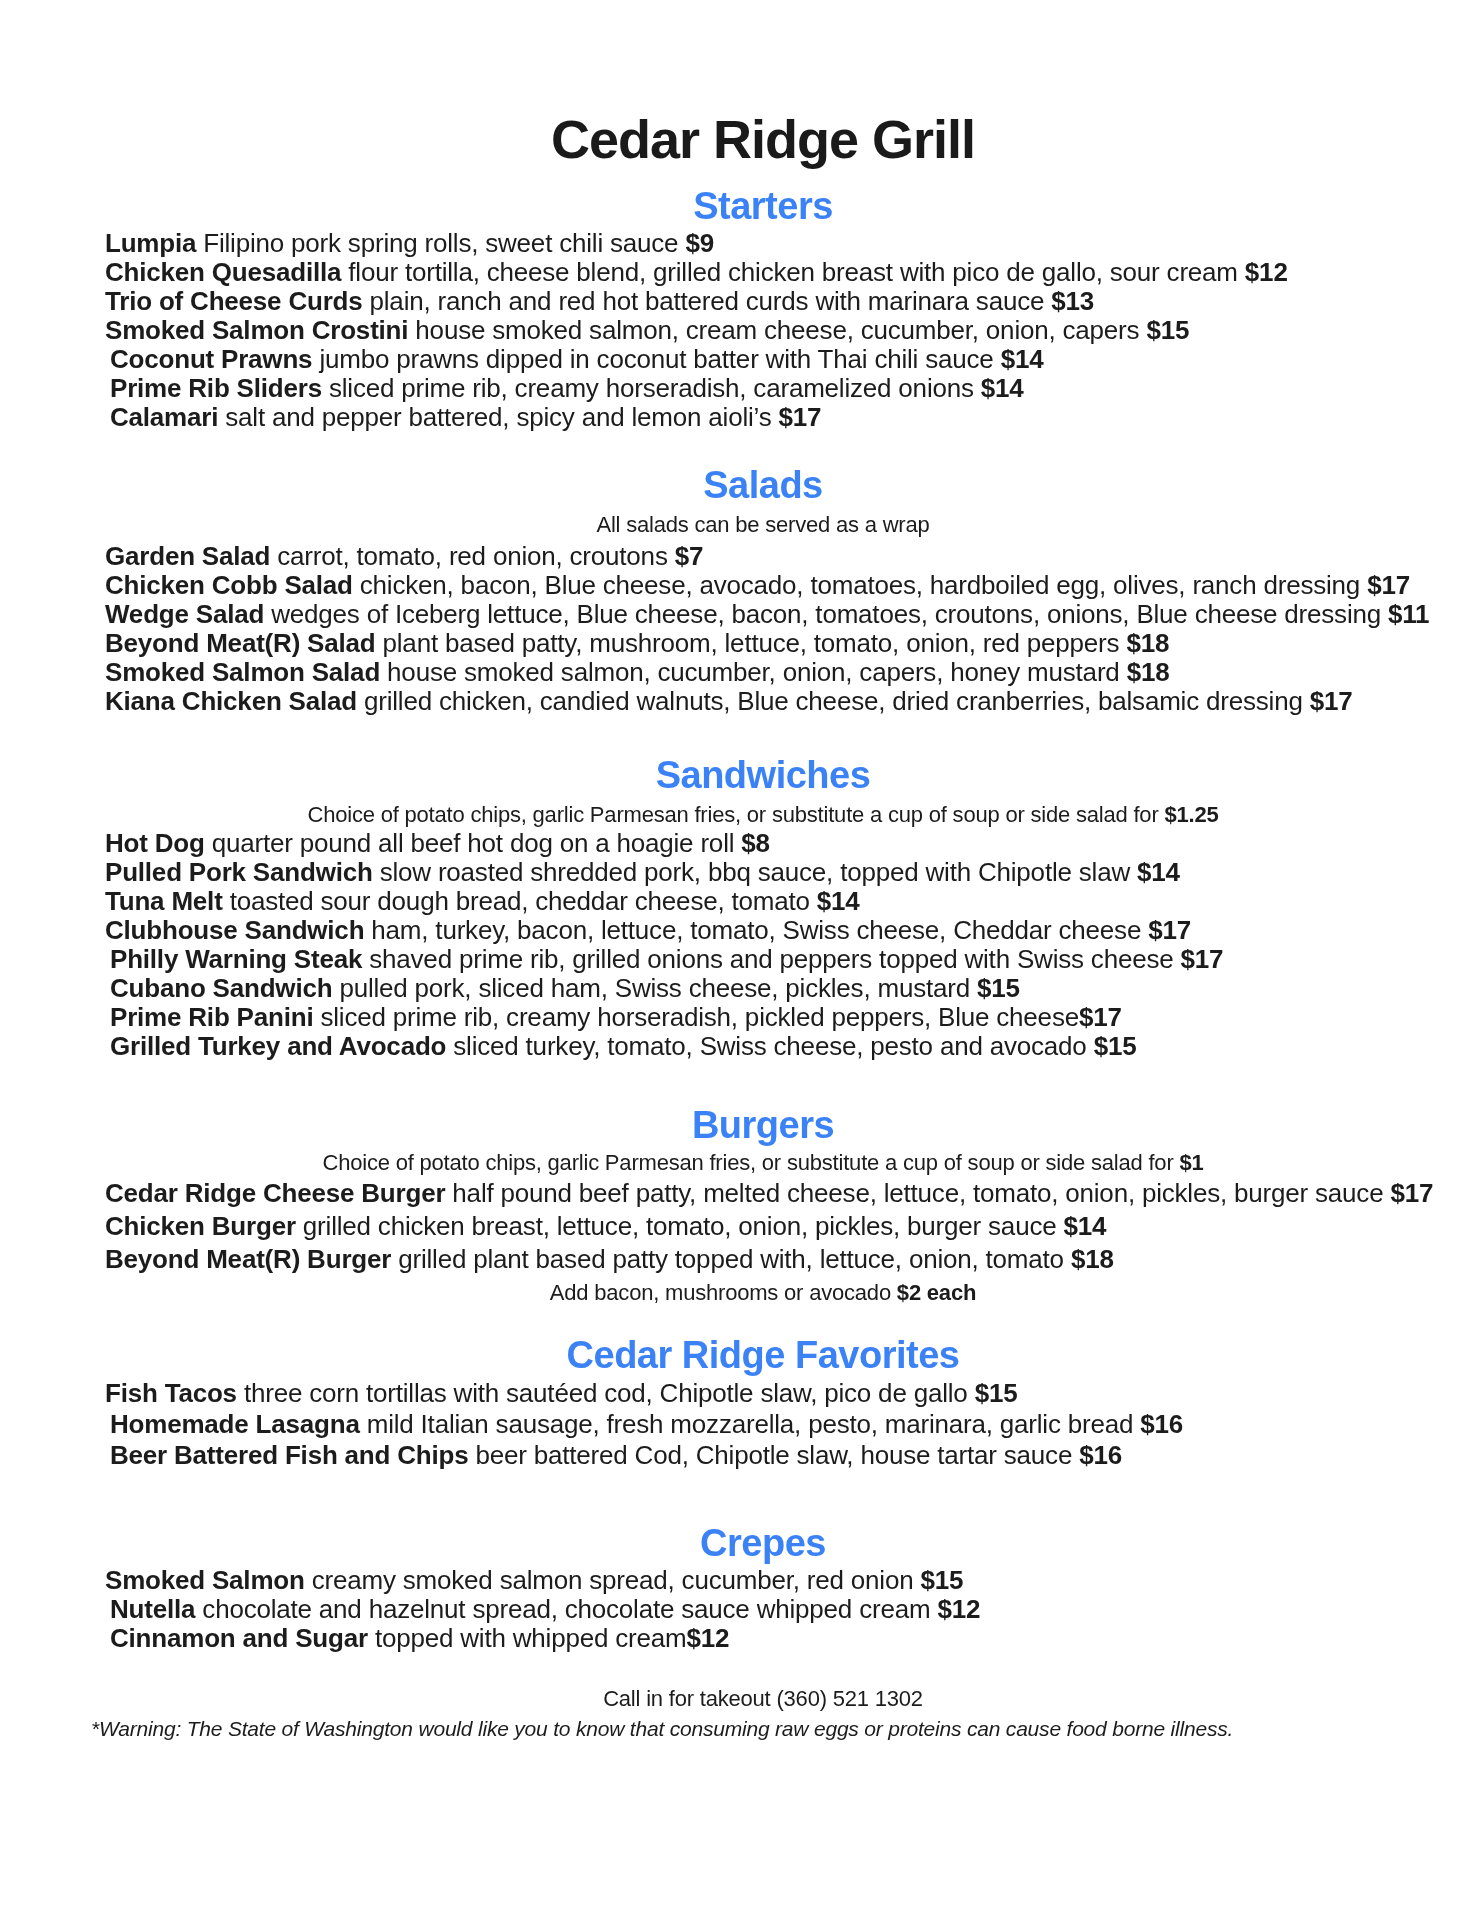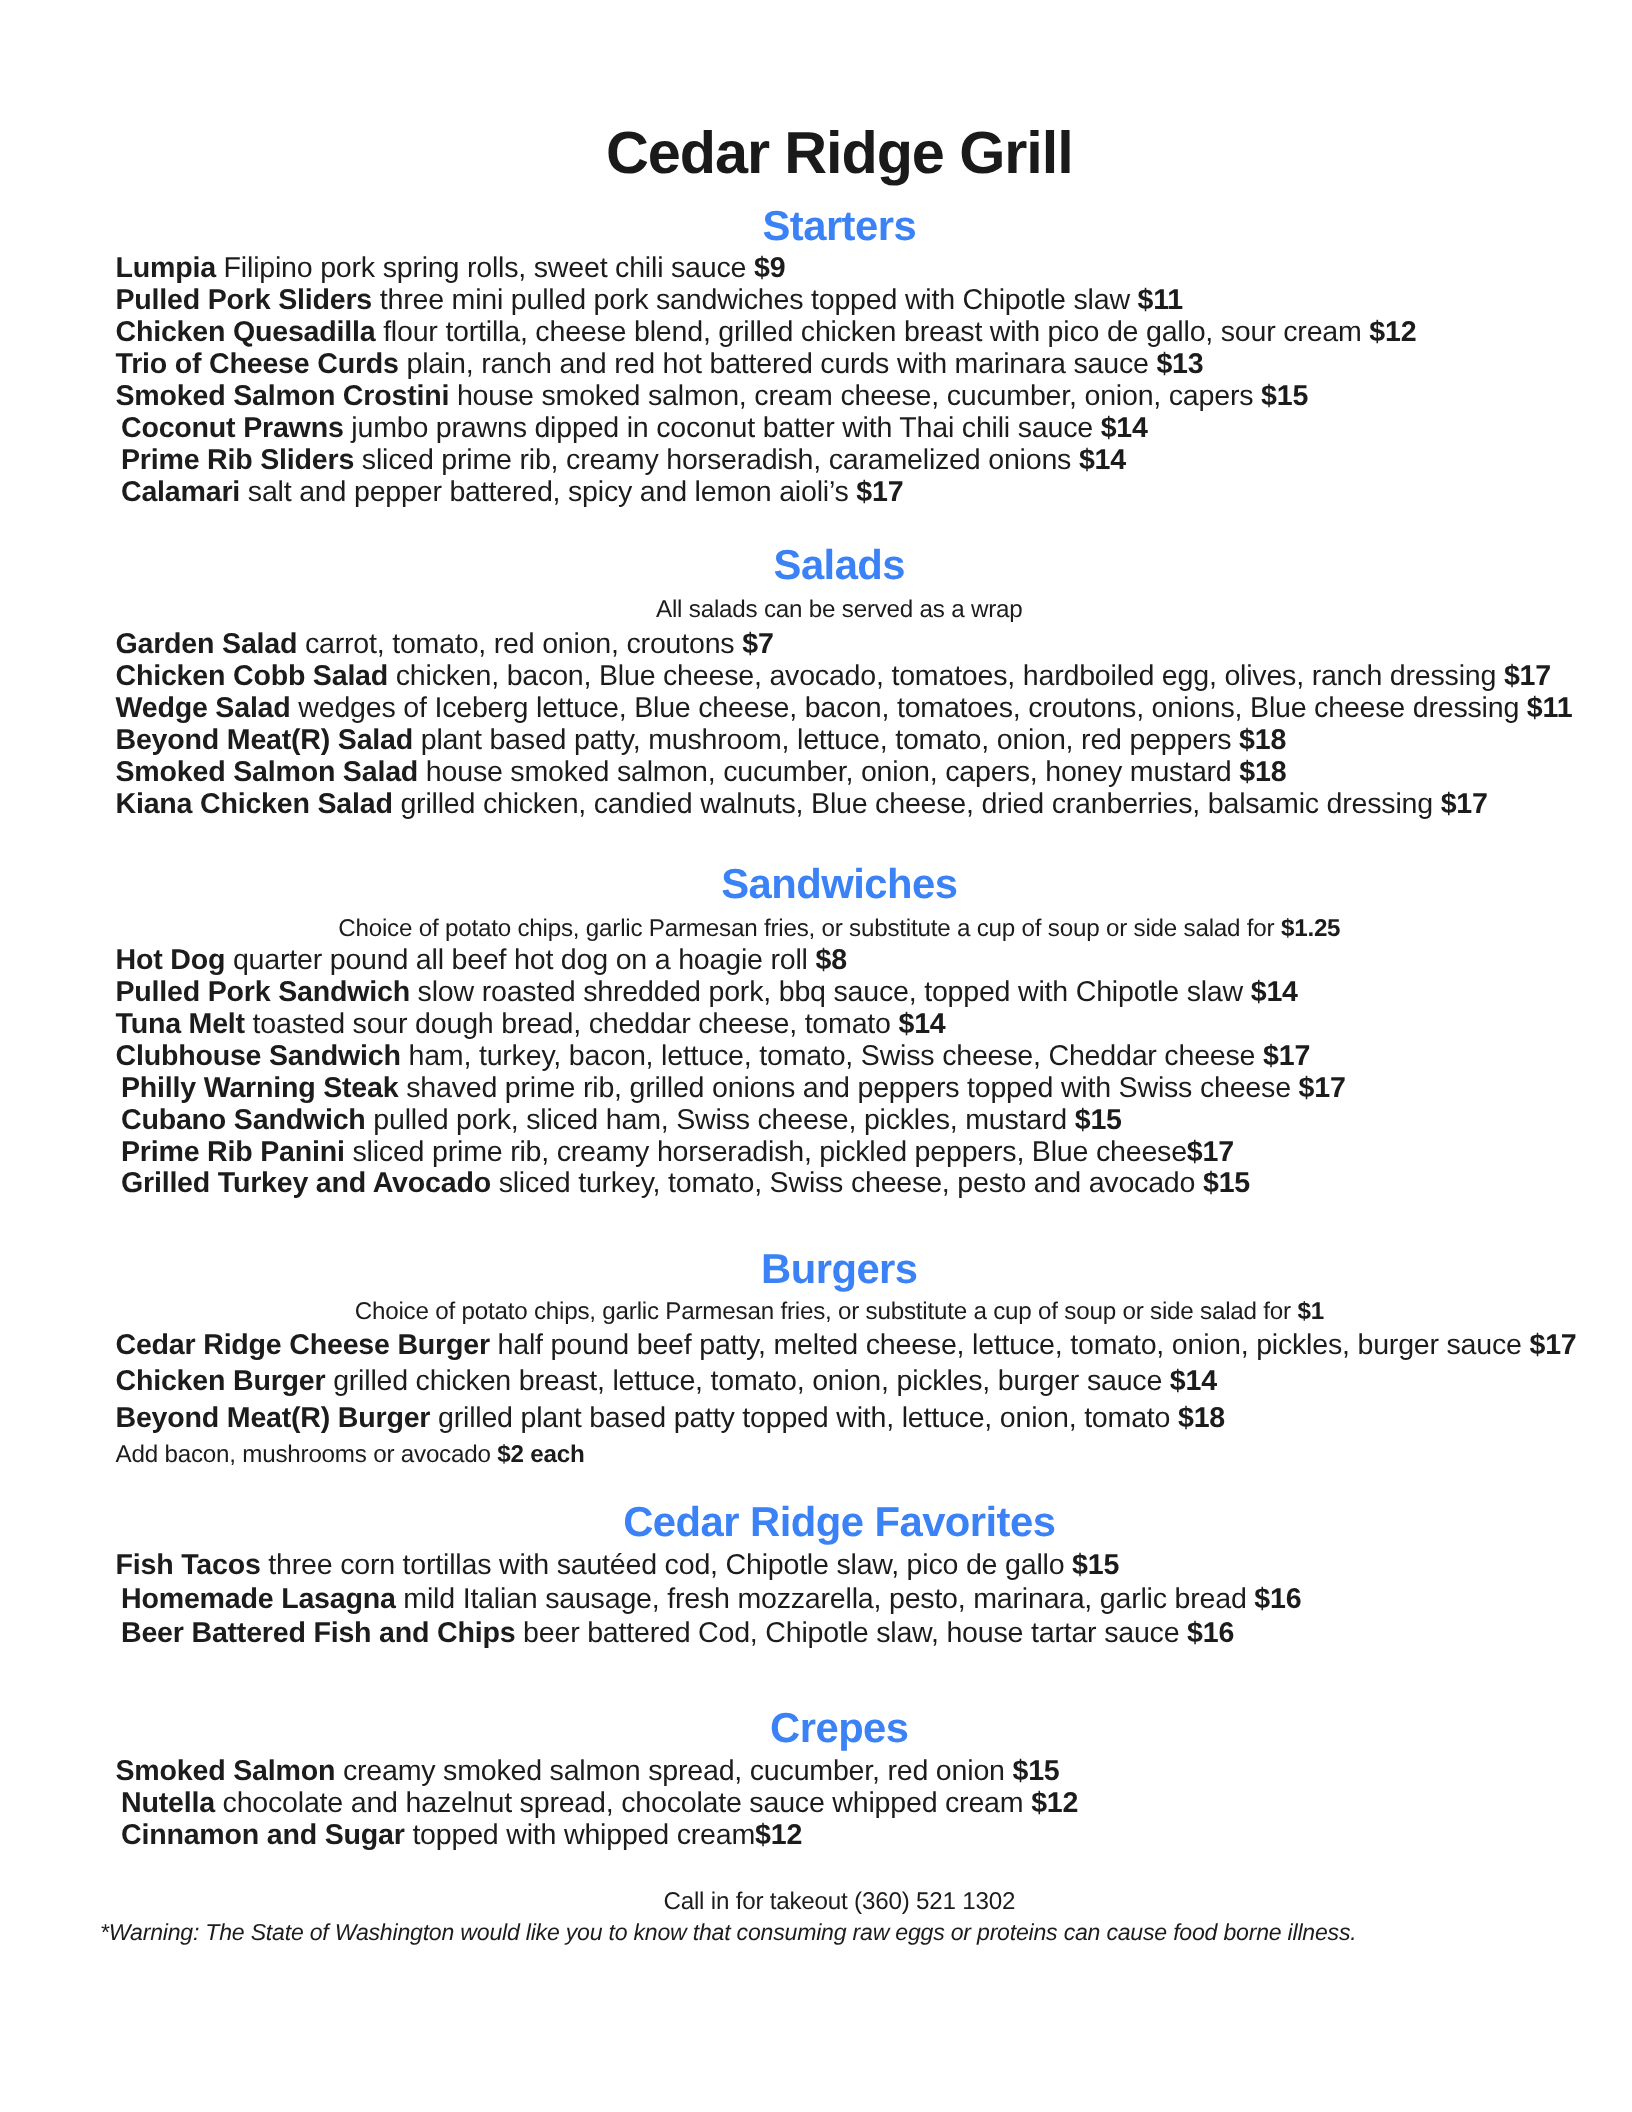--- a/index.html
+++ b/index.html
@@ -62,21 +62,21 @@
   }
   .section-burgers .menu-item { line-height: 33px; }
   .section-favorites .menu-item { line-height: 31px; }
   .menu-item.indent { padding-left: 5px; }
   .item-name  { font-weight: bold; }
   .item-price { font-weight: bold; }
   .bold       { font-weight: bold; }
   .section-note {
     font-size: 22px;
     line-height: 33px;
-    text-align: left;
+    text-align: center;
   }
   .footer-takeout {
     margin-top: 31px;
     font-size: 22px;
     line-height: 29px;
     text-align: center;
   }
   .footer-warning {
     margin-top: 1px;
     margin-left: -14px;
@@ -88,21 +88,20 @@
 </head>
 <body>
 
 <div class="page">
   <h1 class="title">Cedar Ridge Grill</h1>
   <div id="menu">
       <section class="menu-section section-starters">
         <h2 class="section-heading">Starters</h2>
         <div class="items">
           <div class="menu-item"><span class="item-name">Lumpia</span> <span class="item-desc">Filipino pork spring rolls, sweet chili sauce</span> <span class="item-price">$9</span></div>
-          <div class="menu-item"><span class="item-name">Pulled Pork Sliders</span> <span class="item-desc">three mini pulled pork sandwiches topped with Chipotle slaw</span> <span class="item-price">$11</span></div>
           <div class="menu-item"><span class="item-name">Chicken Quesadilla</span> <span class="item-desc">flour tortilla, cheese blend, grilled chicken breast with pico de gallo, sour cream</span> <span class="item-price">$12</span></div>
           <div class="menu-item"><span class="item-name">Trio of Cheese Curds</span> <span class="item-desc">plain, ranch and red hot battered curds with marinara sauce</span> <span class="item-price">$13</span></div>
           <div class="menu-item"><span class="item-name">Smoked Salmon Crostini</span> <span class="item-desc">house smoked salmon, cream cheese, cucumber, onion, capers</span> <span class="item-price">$15</span></div>
           <div class="menu-item indent"><span class="item-name">Coconut Prawns</span> <span class="item-desc">jumbo prawns dipped in coconut batter with Thai chili sauce</span> <span class="item-price">$14</span></div>
           <div class="menu-item indent"><span class="item-name">Prime Rib Sliders</span> <span class="item-desc">sliced prime rib, creamy horseradish, caramelized onions</span> <span class="item-price">$14</span></div>
           <div class="menu-item indent"><span class="item-name">Calamari</span> <span class="item-desc">salt and pepper battered, spicy and lemon aioli’s</span> <span class="item-price">$17</span></div>
         </div>
       </section>
       <section class="menu-section section-salads">
         <h2 class="section-heading">Salads</h2>

